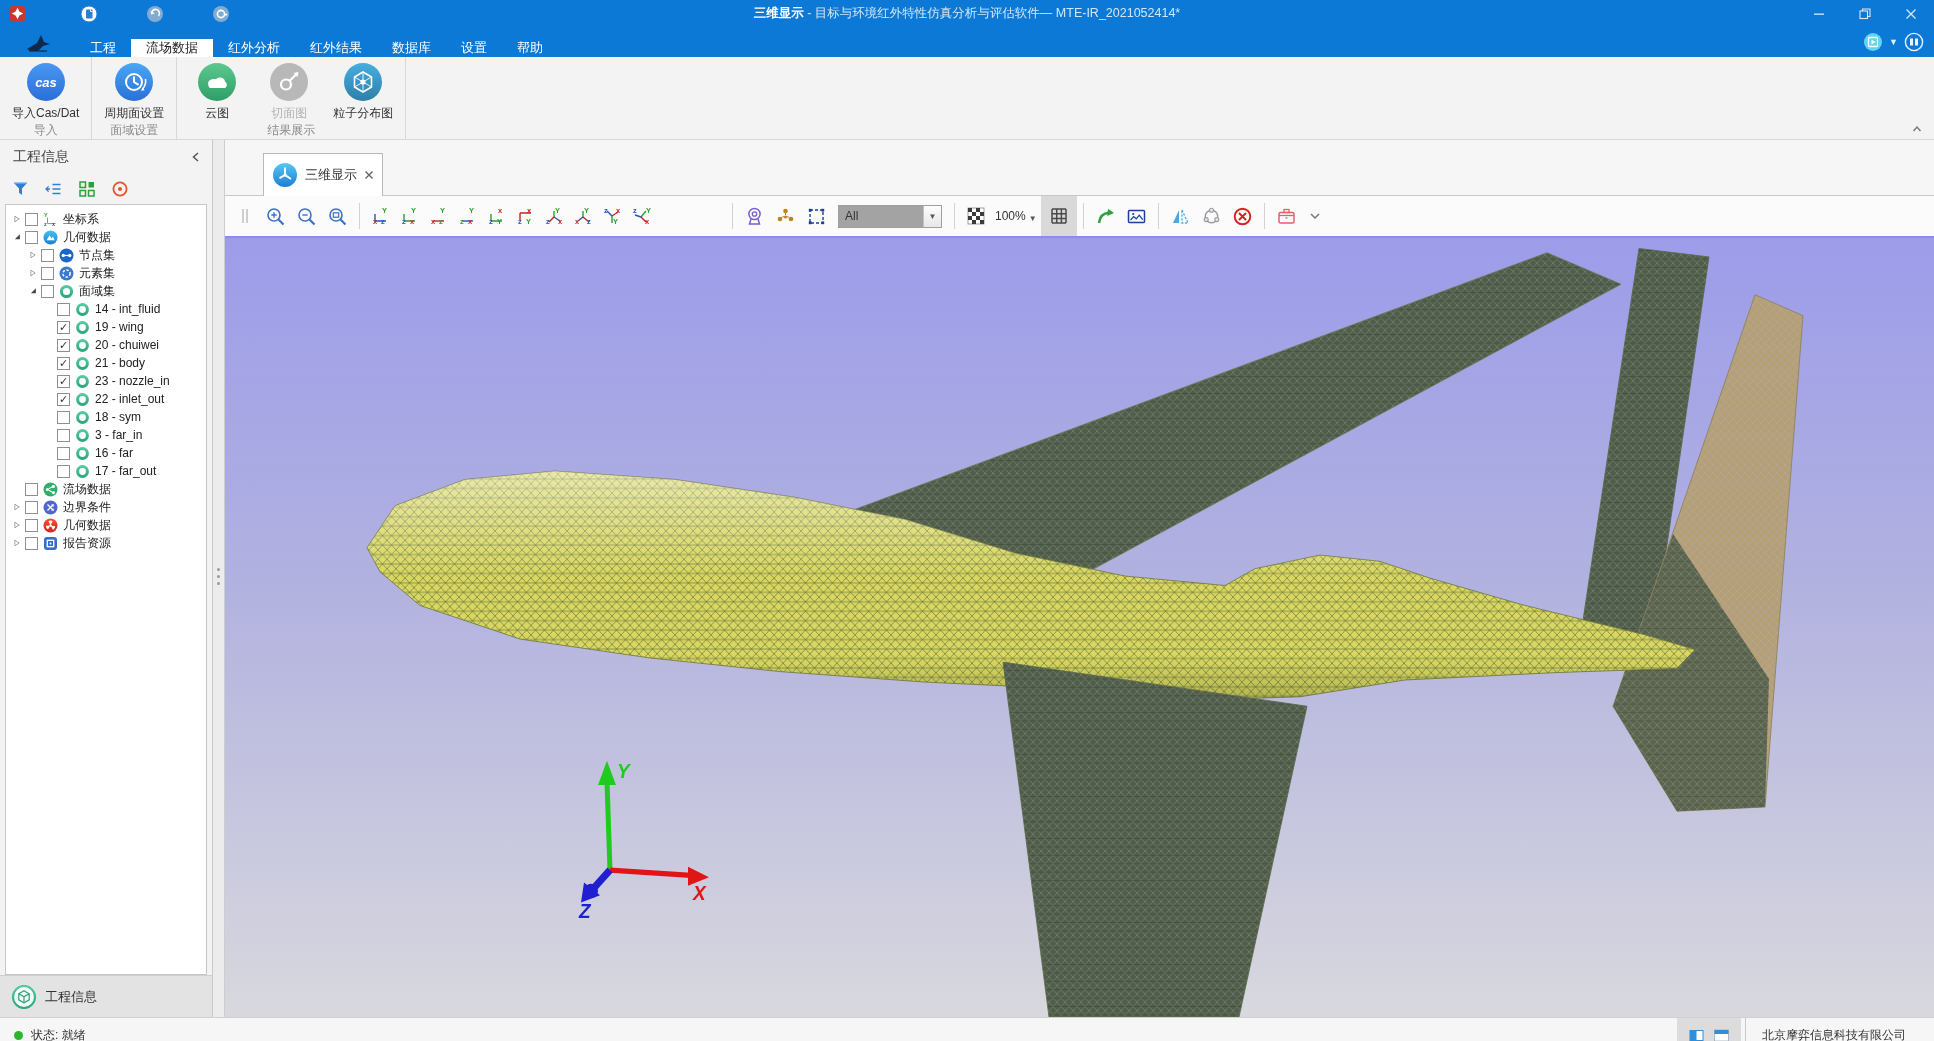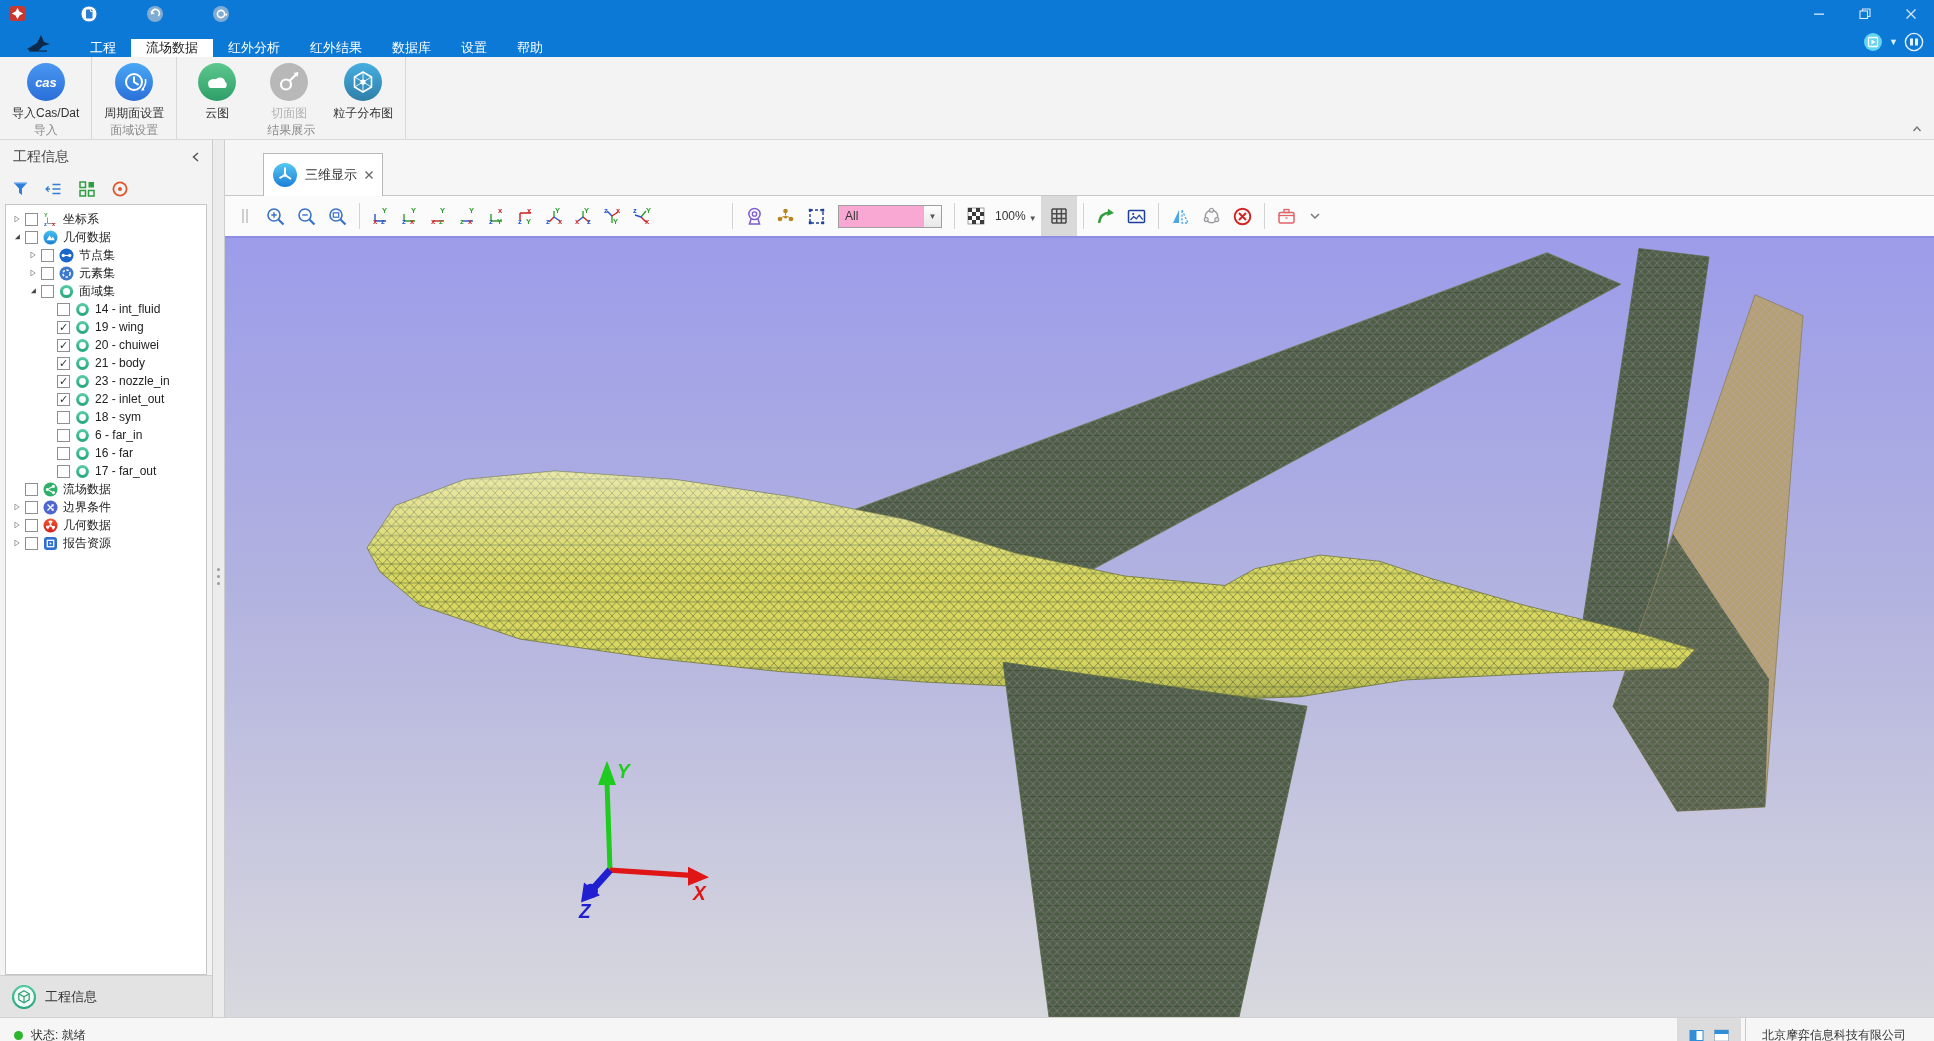--- a/index.html
+++ b/index.html
@@ -59,21 +59,21 @@
   .tabbar { height:56px; background:#f6f6f6; border-bottom:1px solid #c8c8c8; display:flex; align-items:flex-end; }
   .tab { margin-left:38px; margin-bottom:-1px; width:120px; height:43px; background:#fff; border:1px solid #b9b9b9; border-bottom:none; display:flex; align-items:center; gap:7px; padding:0 8px; }
   .tab .tablbl { font-size:13px; color:#333; }
   .tab .tabclose { margin-left:auto; }
 
   .vtoolbar { height:40px; background:#fbfbfb; display:flex; align-items:center; padding-left:5px; }
   .tbtn { height:40px; padding:0 5px; display:flex; align-items:center; justify-content:center; cursor:default; }
   .tbtn.active { background:#d9d9d9; padding:0 8px; }
   .tsep { width:1px; height:26px; background:#d2d2d2; margin:0 6px; }
   .tspacer { width:70px; }
-  .combo { width:104px; height:23px; background:#f9a8d4; border:1px solid #9f9f9f; display:flex; align-items:center; margin:0 6px; }
+  .combo { width:104px; height:23px; background:#a3a3a3; border:1px solid #9f9f9f; display:flex; align-items:center; margin:0 6px; }
   .combo .cval { flex:1; font-size:12px; color:#333; padding-left:6px; }
   .combo .carr { width:18px; height:21px; border-left:1px solid #c2c2c2; background:linear-gradient(#fdfdfd,#e7e7e7); display:flex; align-items:center; justify-content:center; font-size:8px; color:#555; }
   .zoomdd { display:flex; align-items:flex-end; gap:3px; padding:0 4px; font-size:12px; color:#333; }
   .zoomdd .zarr { font-size:8px; color:#555; }
 
   .viewport { flex:1; position:relative; border-top:2px solid #8d8de2; background:linear-gradient(180deg, var(--bg-top,#9c9cea) 0%, #b2b2e0 45%, var(--bg-bottom,#d8d8de) 100%); }
   .vp-svg { position:absolute; inset:0; width:100%; height:100%; }
 
   .msgbar { height:39px; background:#ededed; border-top:1px solid #c6c6cc; display:flex; align-items:center; padding-left:20px; }
   .msgbar .mlbl { font-size:13px; color:#444; }
@@ -123,20 +123,23 @@
       </span>
     <span class="qbtn">
         <span>
           <svg width="18" height="18" viewBox="0 0 18 18">
             <circle cx="9" cy="9" r="8" fill="#9db8d2" opacity="0.8"></circle>
             <circle cx="9" cy="9" r="3.6" stroke="#fff" stroke-width="1.6" fill="none"></circle>
             <path d="M12.6 9l1.8 2.2 1-2.8z" fill="#fff"></path>
           </svg>
         </span>
       </span>
+  </div>
+  <div class="wtitle">
+    <span class="tdoc">三维显示</span><span class="tapp"> - 目标与环境红外特性仿真分析与评估软件— MTE-IR_2021052414*</span>
   </div>
   <div class="wbtns">
     <span class="wbtn">
         <span>
           <svg width="12" height="12" viewBox="0 0 12 12">
             <rect x="1" y="5.5" width="10" height="1.3" fill="#dceaf8"></rect>
           </svg>
         </span>
       </span>
     <span class="wbtn">
@@ -530,21 +533,21 @@
             <svg width="15" height="15" viewBox="0 0 15 15">
               <defs>
                 <linearGradient id="grn" x1="0" y1="0" x2="0" y2="1">
                   <stop offset="0" stop-color="#52c9a0"></stop>
                   <stop offset="1" stop-color="#2aa87e"></stop>
                 </linearGradient>
               </defs>
               <circle cx="7.5" cy="7.5" r="4.9" fill="none" stroke="url(#grn)" stroke-width="3"></circle>
             </svg>
           </span>
-          <span>6 - far_in</span>
+          <span>3 - far_in</span>
         </div>
         <div class="trow" style="padding-left: 36px;">
           <span class="arrow"></span>
           <span class="cb"></span>
           <span class="ticon">
             <svg width="15" height="15" viewBox="0 0 15 15">
               <defs>
                 <linearGradient id="grn" x1="0" y1="0" x2="0" y2="1">
                   <stop offset="0" stop-color="#52c9a0"></stop>
                   <stop offset="1" stop-color="#2aa87e"></stop>

